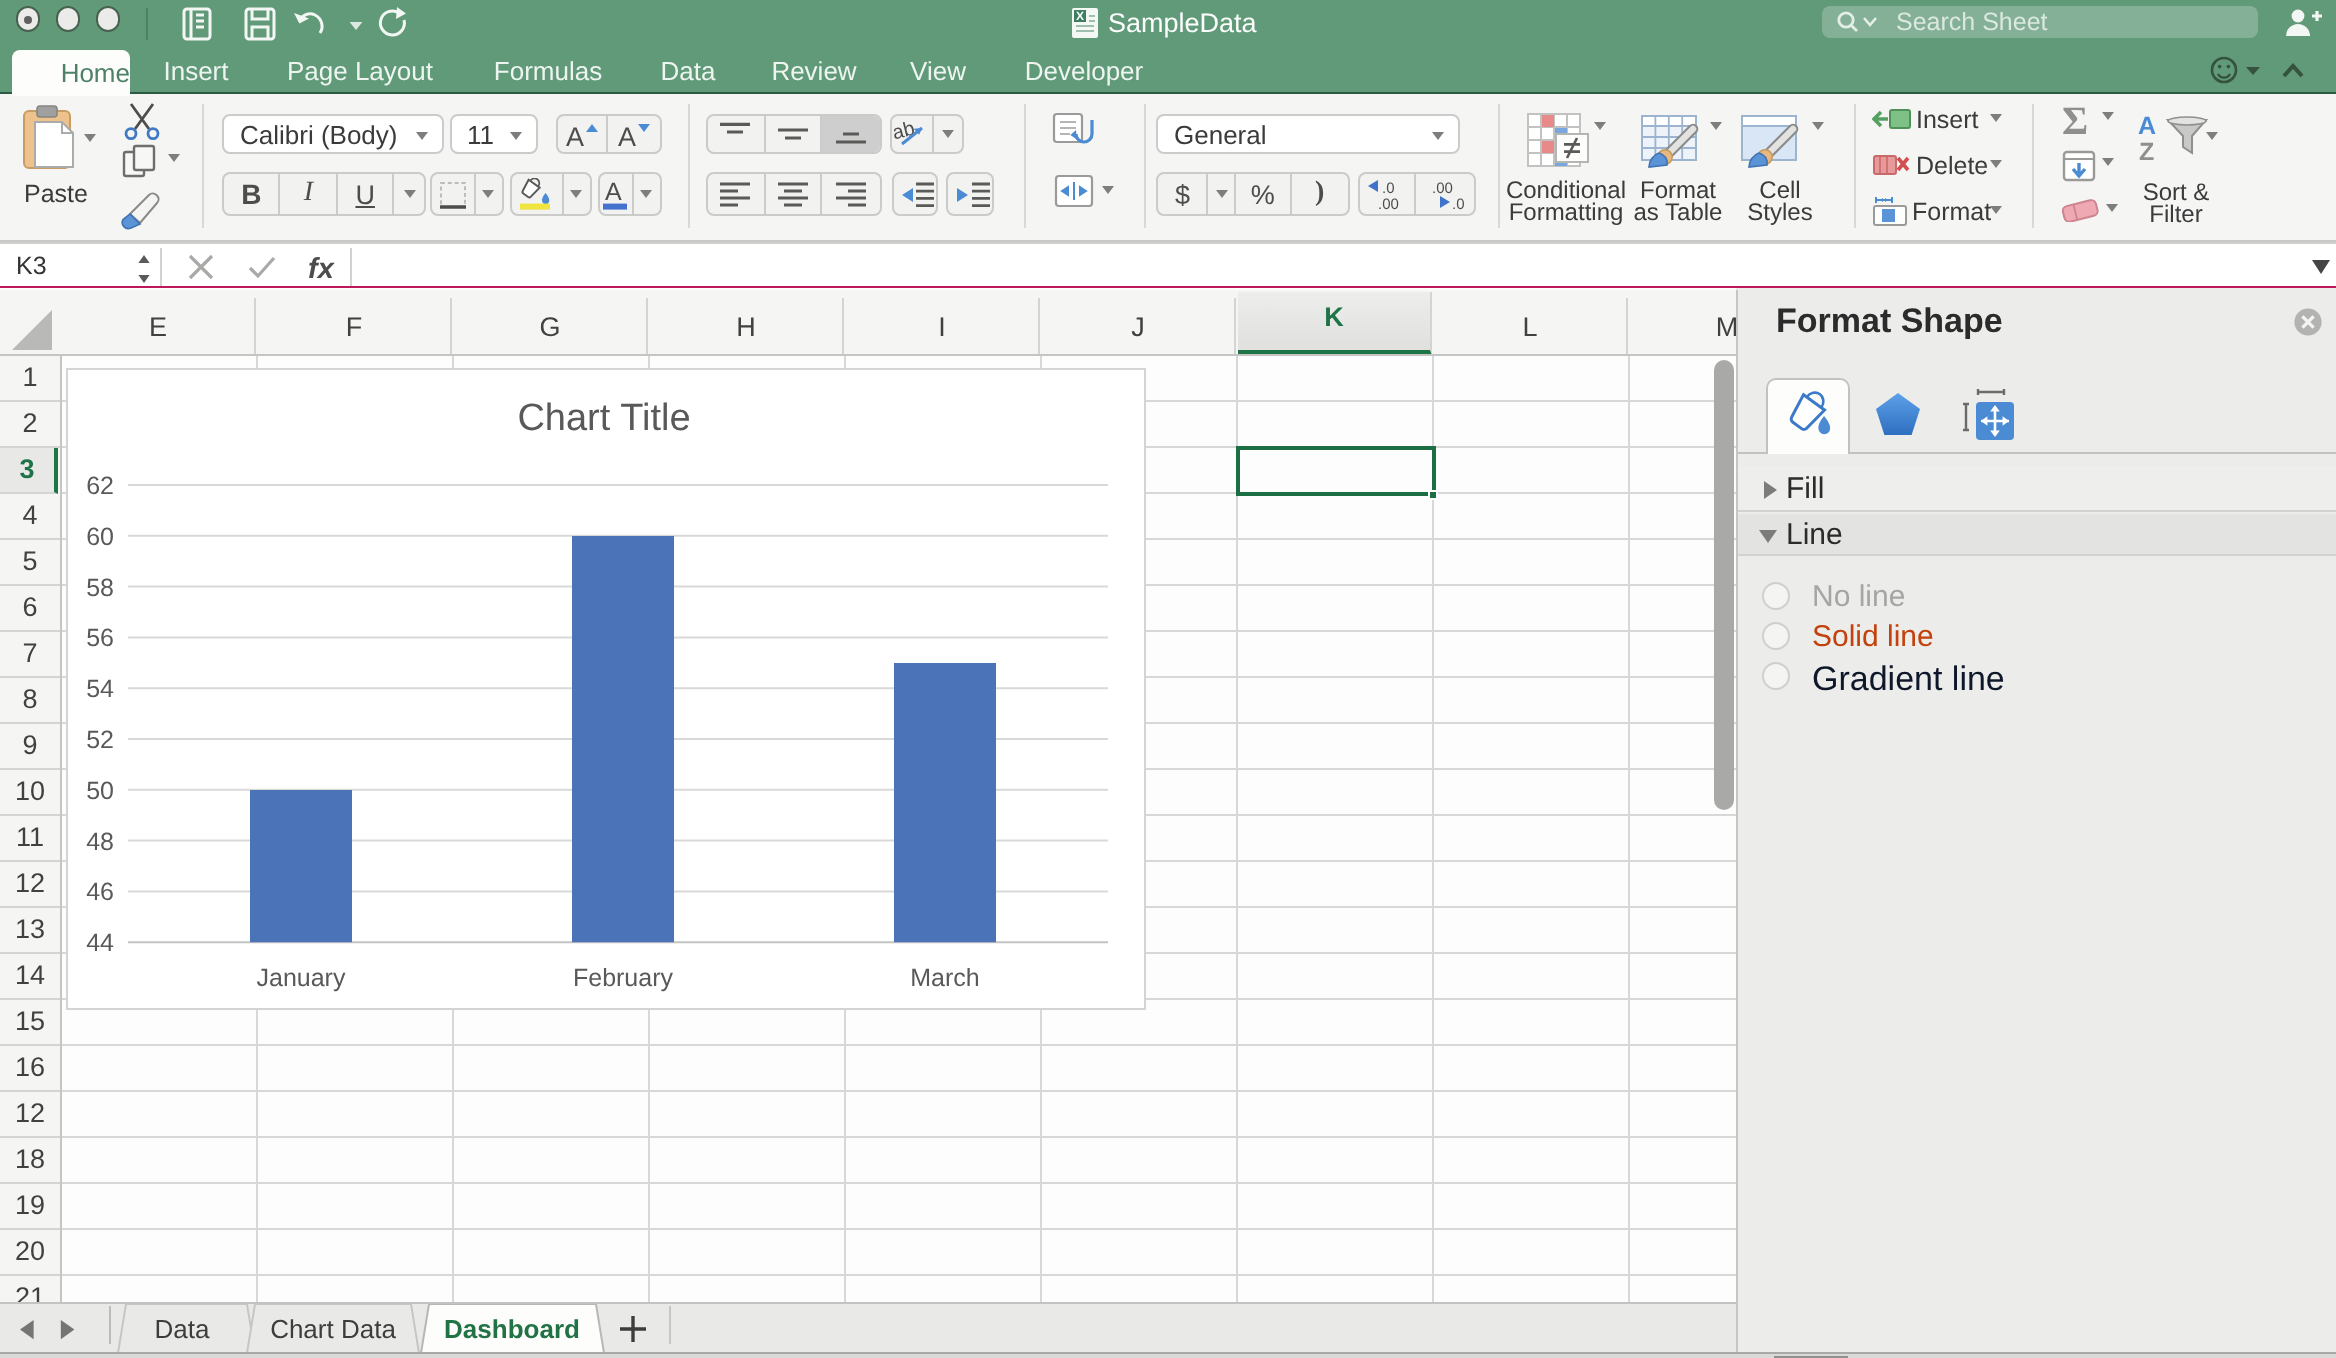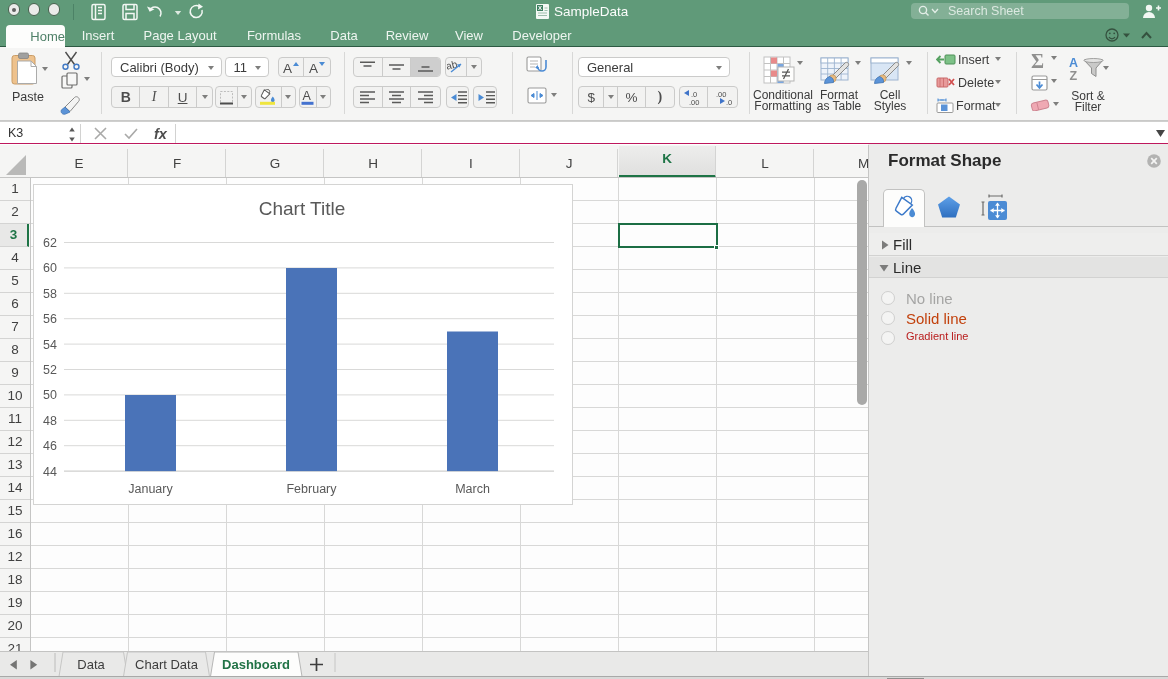--- a/index.html
+++ b/index.html
@@ -539,21 +539,21 @@
     <svg class="abs" style="left:10px;top:7px" width="10" height="8" viewBox="0 0 10 8">
           <path d="M0.5 1 L9.5 1 5 7.5z" fill="#7c7c7b"></path>
         </svg>
     <div class="abs" style="left:24px;top:2px;font-size:15px;color:#2b2b2b">Line</div>
   </div>
   <div class="abs" style="left:12px;top:146px;width:14px;height:14px;border-radius:50%;background:#f4f4f3;border:1.5px solid #cfcfce"></div>
   <div class="abs" style="left:37px;top:145px;font-size:15px;color:#a5a5a4">No line</div>
   <div class="abs" style="left:12px;top:166px;width:14px;height:14px;border-radius:50%;background:#f4f4f3;border:1.5px solid #cfcfce"></div>
   <div class="abs" style="left:37px;top:165px;font-size:15px;color:#c2410c">Solid line</div>
   <div class="abs" style="left:12px;top:186px;width:14px;height:14px;border-radius:50%;background:#f4f4f3;border:1.5px solid #cfcfce"></div>
-  <div class="abs" style="left:37px;top:185px;font-size:11px;color:#b91c1c">Gradient line</div>
+  <div class="abs" style="left:37px;top:185px;font-size:17px;color:#0f172a">Gradient line</div>
 </div>
 
 <div id="stabs">
   <svg class="abs" style="left:0;top:0" width="1168" height="25" viewBox="0 0 1168 25">
     <path d="M16.8 8 L10 12.8 16.8 17.6z" fill="#757574"></path>
     <path d="M30.4 8 L37.2 12.8 30.4 17.6z" fill="#757574"></path>
     <path d="M55 1 v19" stroke="#bcbcbb" stroke-width="1"></path>
     <g stroke="#c6c6c5" fill="none">
       <path d="M63 0 L59 24.5 H127.5 L123.5 0 Z" fill="#e9e9e8"></path>
       <path d="M127.5 0 L123.5 24.5 H209.5 L205.5 0 Z" fill="#e9e9e8"></path>

